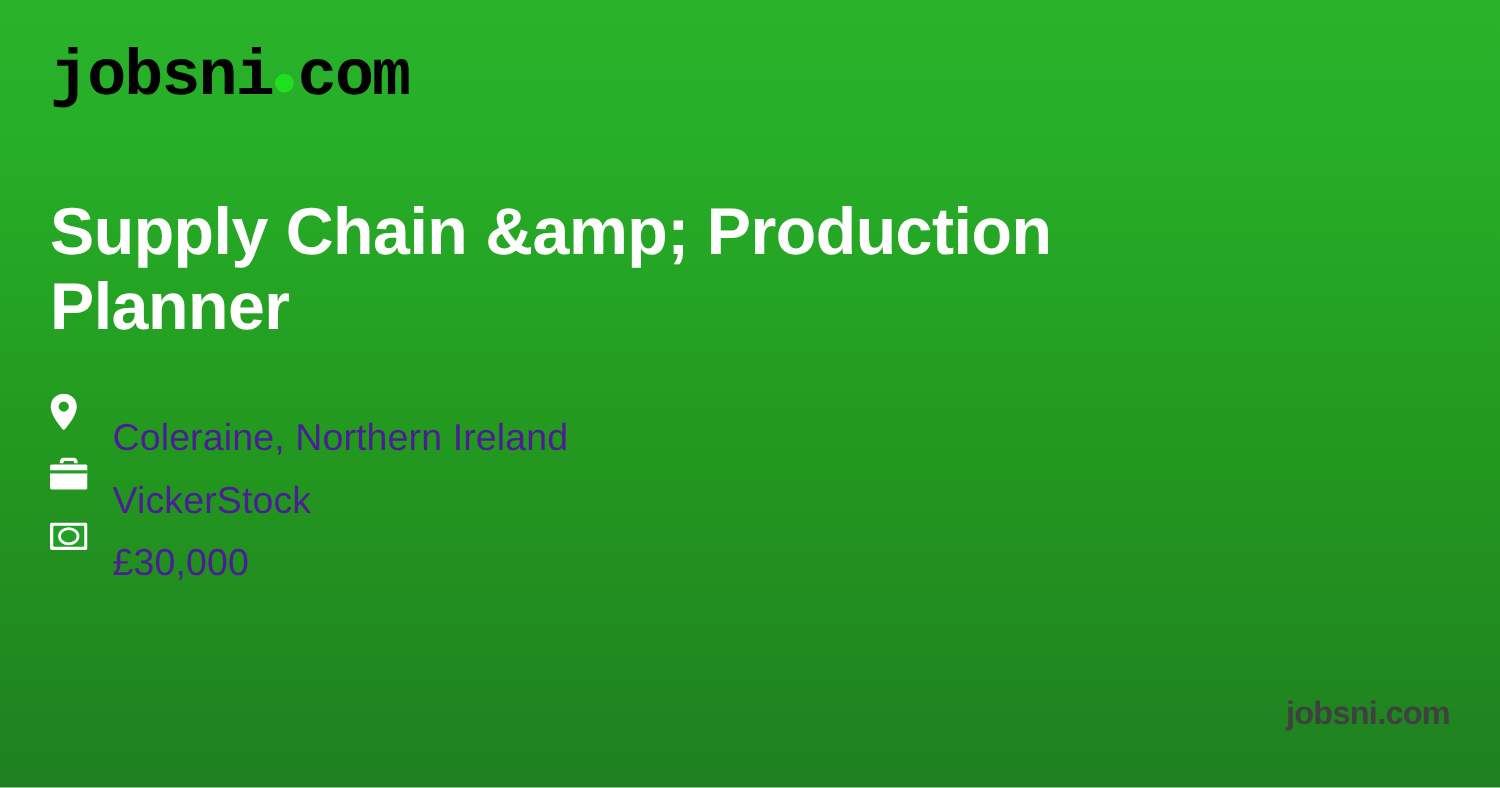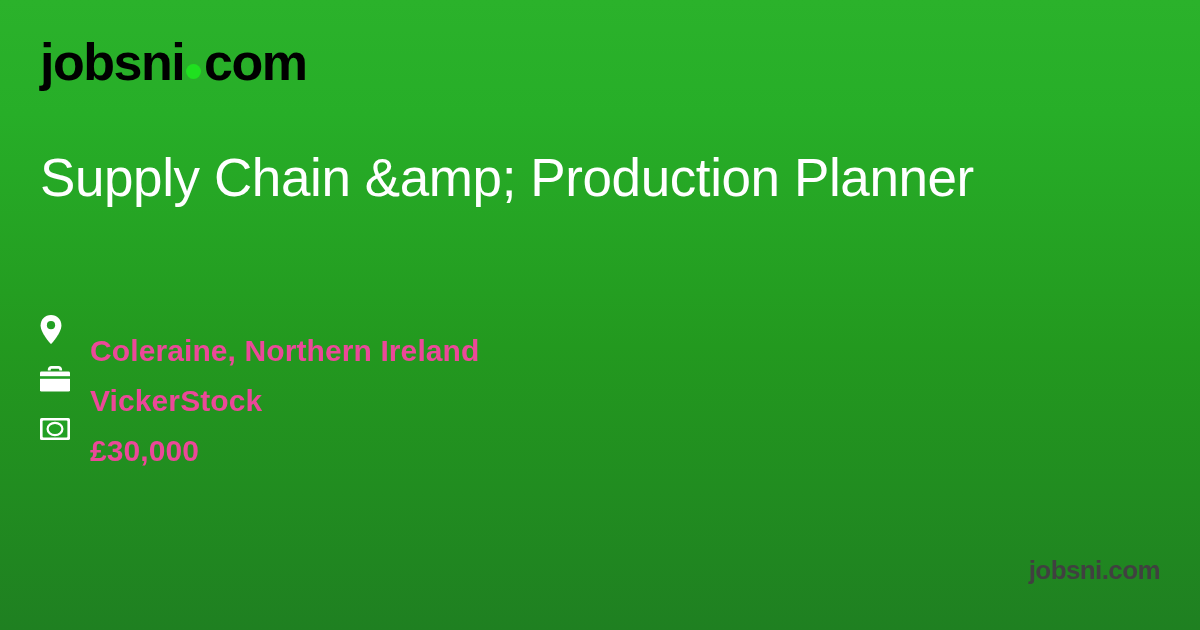--- a/index.html
+++ b/index.html
@@ -12,20 +12,21 @@
     -webkit-font-smoothing: antialiased;
   }
 
   
   .logo-wrap {
     position: absolute;
     left: 40px;
     top: 36px;
     display: flex;
     align-items: baseline;
+    font-family: Liberation Mono, monospace;
   }
   .logo-text {
     font-size: 52px;
     font-weight: bold;
     color: #000000;
     letter-spacing: -1.5px;
     line-height: 1;
   }
   .logo-dot {
     display: inline-block;
@@ -35,24 +36,24 @@
     background: #1fe01f;
     margin: 0 3px 0 2px;
     position: relative;
     top: -1px;
   }
 
   
   .job-title {
     position: absolute;
     left: 40px;
-    top: 148px;
+    top: 156px;
     width: 940px;
     font-size: 53px;
-    font-weight: normal;
+    font-weight: bold;
     color: #ffffff;
     line-height: 60px;
     letter-spacing: -0.4px;
   }
 
   
   .details {
     position: absolute;
     left: 40px;
     top: 304px;
@@ -68,22 +69,22 @@
     width: 34px;
     min-width: 34px;
     height: 30px;
     display: flex;
     align-items: center;
     justify-content: flex-start;
   }
   .detail-icon svg { display:block; }
   .detail-text {
     font-size: 30px;
-    font-weight: 700;
-    color: #ec4899;
+    font-weight: 400;
+    color: #4c1d95;
     line-height: 30px;
     letter-spacing: 0.1px;
     margin-left: 16px;
     margin-top: 44px;
   }
 
   
   .watermark {
     position: absolute;
     right: 40px;

